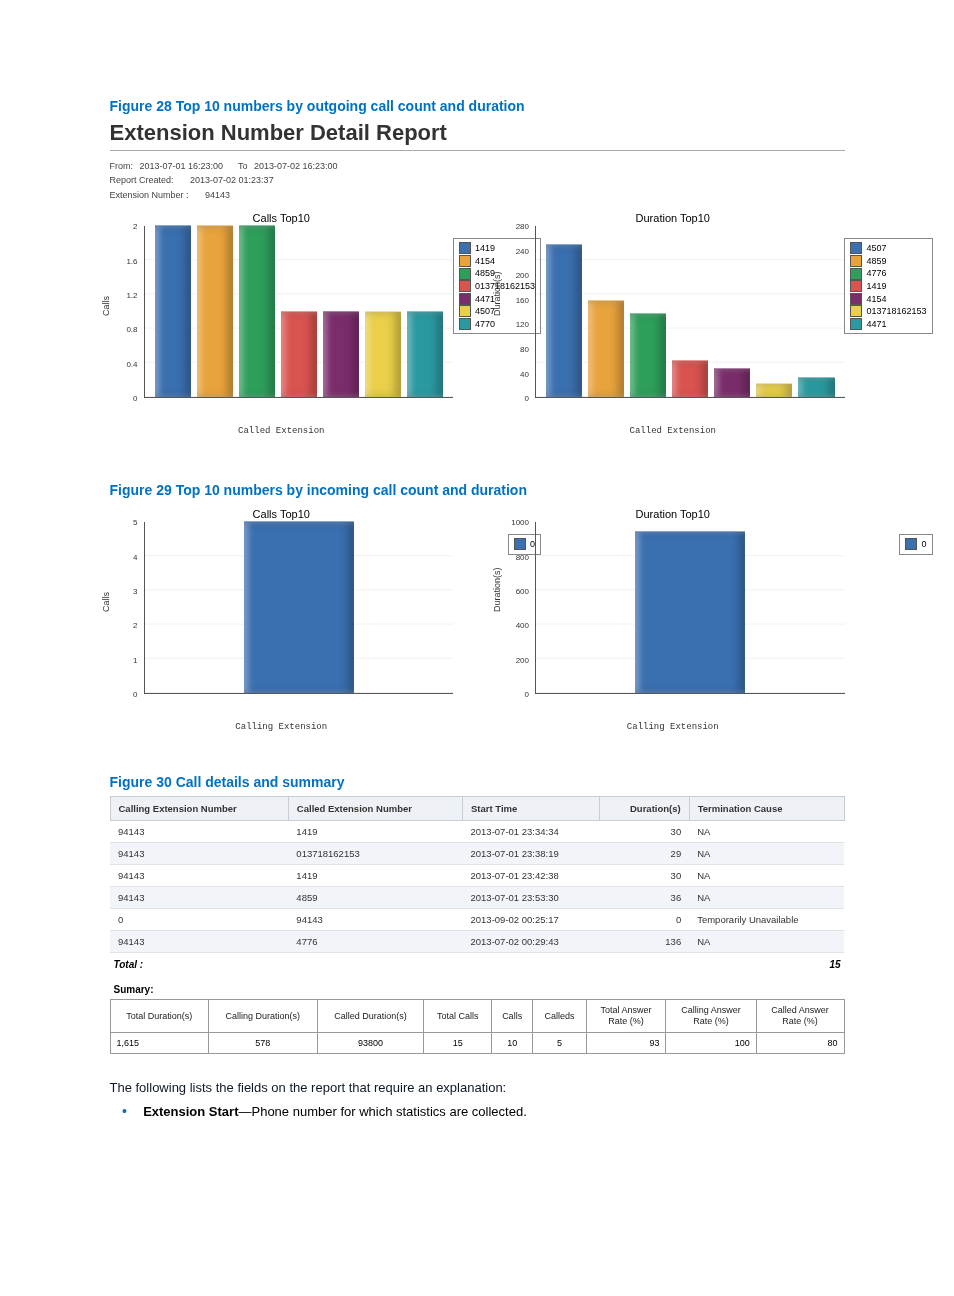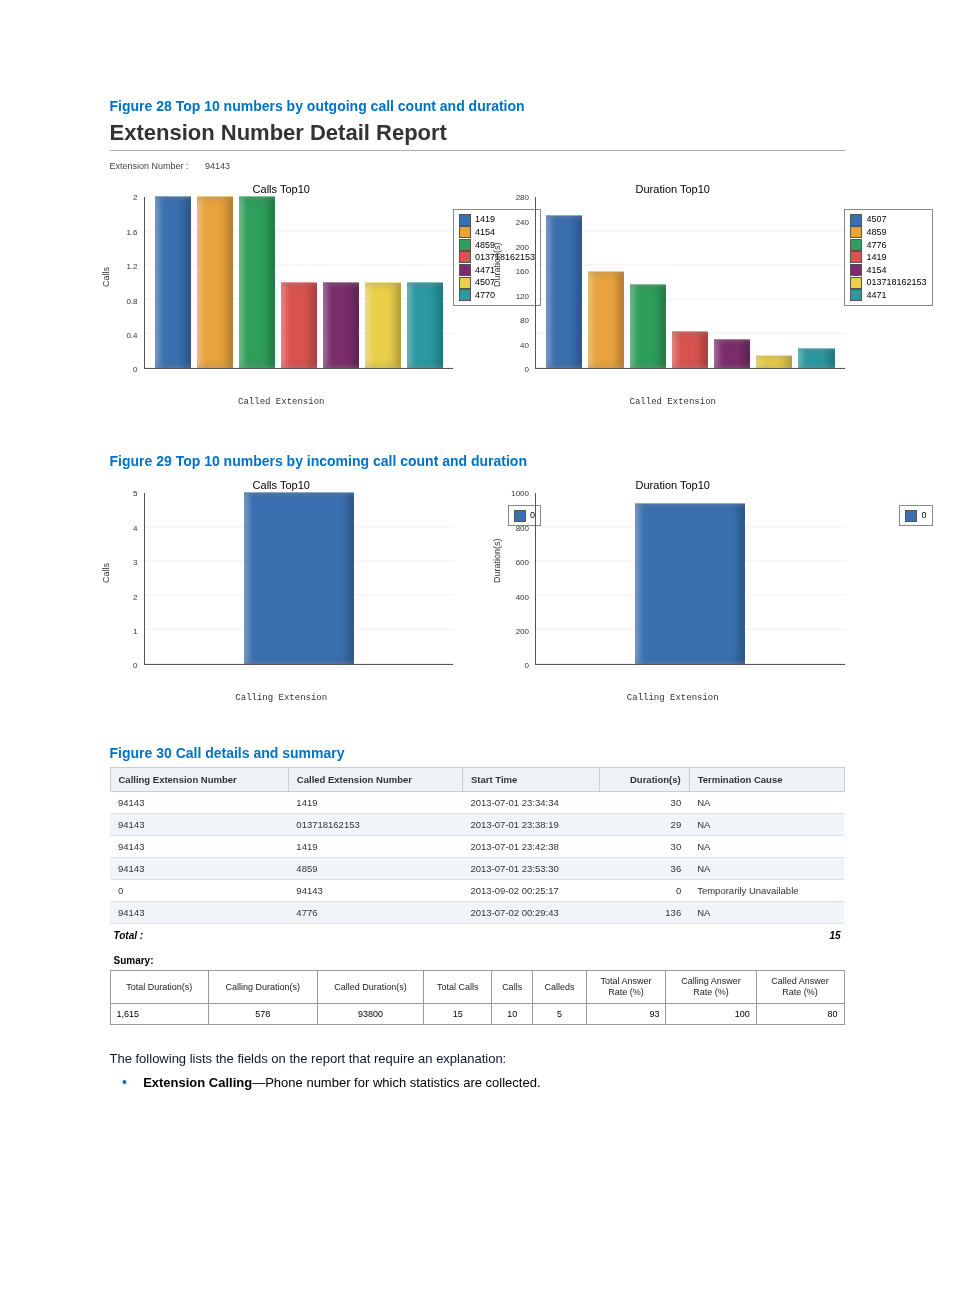--- a/index.html
+++ b/index.html
@@ -78,20 +78,32 @@
 <body>
 
 <div class="page">
 
   <div class="fig-caption">Figure 28 Top 10 numbers by outgoing call count and duration</div>
   <div class="report-title">Extension Number Detail Report</div>
   <div class="hr"></div>
 
   <div class="meta">
     <div>
+      <span class="lbl">From:</span>
+      <span>2013-07-01 16:23:00</span>
+      &nbsp;&nbsp;&nbsp;&nbsp;
+      <span class="lbl">To</span>
+      <span>2013-07-02 16:23:00</span>
+    </div>
+    <div>
+      <span class="lbl">Report Created:</span>
+      &nbsp;&nbsp;&nbsp;
+      <span>2013-07-02 01:23:37</span>
+    </div>
+    <div>
       <span class="lbl">Extension Number :</span>
       &nbsp;&nbsp;&nbsp;
       <span>94143</span>
     </div>
   </div>
 
   <div class="chartsrow">
     <div class="chartbox">
         <div class="chart-title">Calls Top10</div>
         <div class="chart-area">
@@ -353,17 +365,17 @@
           <td style="text-align: right;">93</td>
           <td style="text-align: right;">100</td>
           <td style="text-align: right;">80</td>
         </tr>
       </tbody>
   </table>
 
   <div class="bodytext">The following lists the fields on the report that require an explanation:</div>
   <ul class="bul">
     <li>
-      <b>Extension Calling</b><span>—Phone number for which statistics are collected.</span>
+      <b>Extension Start</b><span>—Phone number for which statistics are collected.</span>
     </li>
   </ul>
 
 </div>
 
 </body></html>

